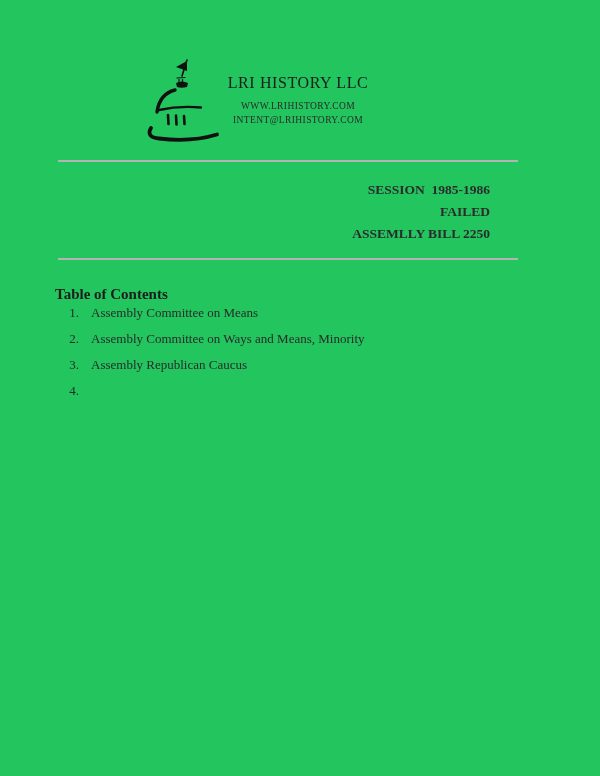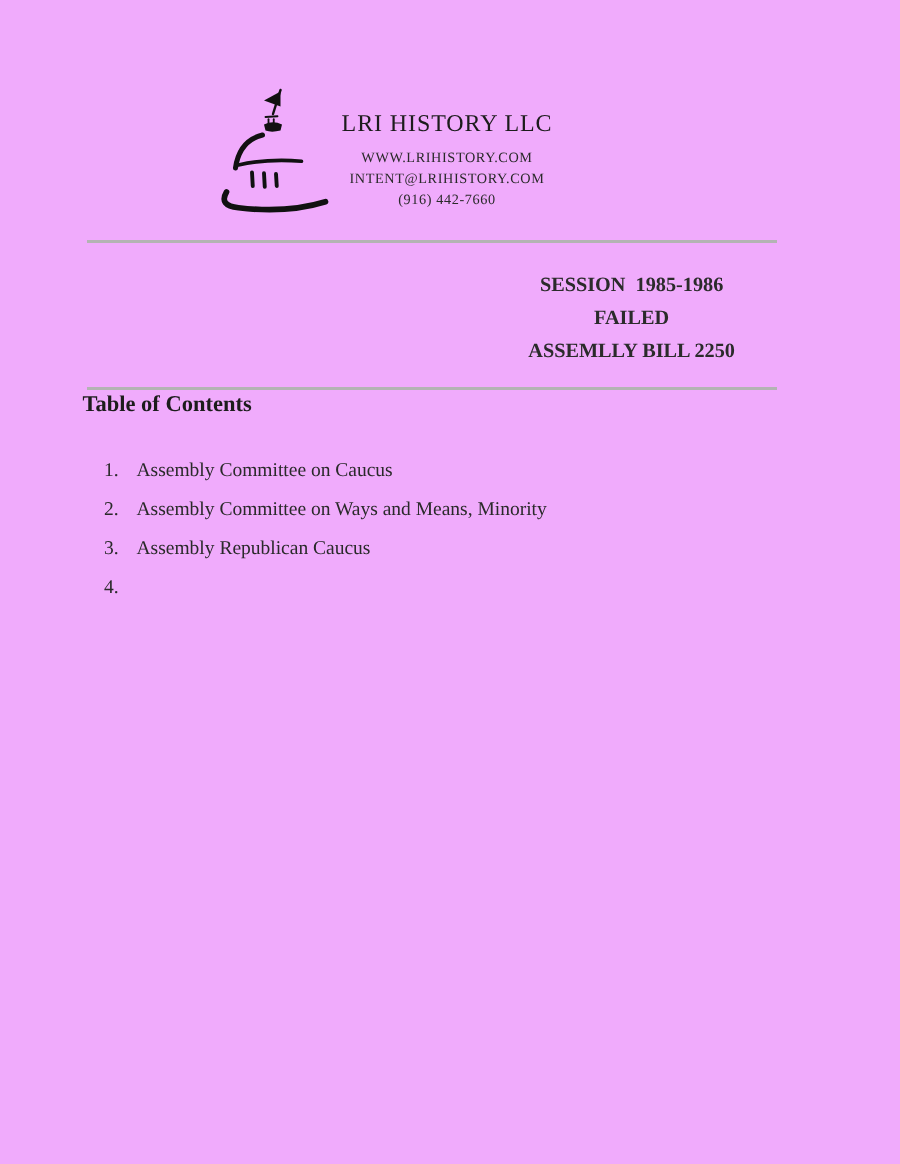--- a/index.html
+++ b/index.html
@@ -4,21 +4,21 @@
 <style>
   html, body {
     margin: 0;
     padding: 0;
     background: #ffffff;
   }
   .page {
     position: relative;
     width: 600px;
     height: 776px;
-    background: #f0abfc;
+    background: #22c55e;
     font-family: "Liberation Serif", "DejaVu Serif", serif;
     color: #222222;
     overflow: hidden;
   }
 
   
   .logo {
     position: absolute;
     left: 146px;
     top: 58px;
@@ -56,35 +56,35 @@
     background: #b3b3b3;
   }
   .divider-1 { top: 160px; }
   .divider-2 { top: 258px; }
 
   
   .session-block {
     position: absolute;
     top: 179px;
     right: 110px;
-    text-align: center;
+    text-align: right;
   }
   .session-line {
     font-size: 13.5px;
     font-weight: bold;
     line-height: 22px;
     color: #2b2b2b;
     white-space: pre;
   }
 
   
   .toc-title {
     position: absolute;
     left: 55px;
-    top: 262px;
+    top: 286px;
     font-size: 15px;
     font-weight: bold;
     color: #1c1c1c;
   }
   .toc-list {
     position: absolute;
     left: 55px;
     top: 305px;
     width: 460px;
   }
@@ -130,39 +130,38 @@
     <path d="M38,58 L38.5,66" stroke-width="2.6"></path>
 
     <path d="M5,70 C1.5,76 4,79.5 13,80.5 C38,83.5 58,80.5 71,76.5" stroke-width="3.8"></path>
     <path d="M5,70 C3,72 2.5,75 4.5,77" stroke-width="2"></path>
   </svg>
 
   <div class="header-text">
     <div class="company-name">LRI HISTORY LLC</div>
     <div class="contact-line">WWW.LRIHISTORY.COM</div>
     <div class="contact-line">INTENT@LRIHISTORY.COM</div>
-    <div class="contact-line">(916) 442-7660</div>
   </div>
 
   <div class="divider divider-1"></div>
 
   <div class="session-block">
     <div class="session-line">SESSION  1985-1986</div>
     <div class="session-line">FAILED</div>
     <div class="session-line">ASSEMLLY BILL 2250</div>
   </div>
 
   <div class="divider divider-2"></div>
 
   <div class="toc-title">Table of Contents</div>
 
   <div class="toc-list">
     <div class="toc-item">
       <span class="toc-number">1.</span>
-      <span class="toc-label">Assembly Committee on Caucus</span>
+      <span class="toc-label">Assembly Committee on Means</span>
     </div>
     <div class="toc-item">
       <span class="toc-number">2.</span>
       <span class="toc-label">Assembly Committee on Ways and Means, Minority</span>
     </div>
     <div class="toc-item">
       <span class="toc-number">3.</span>
       <span class="toc-label">Assembly Republican Caucus</span>
     </div>
     <div class="toc-item">

